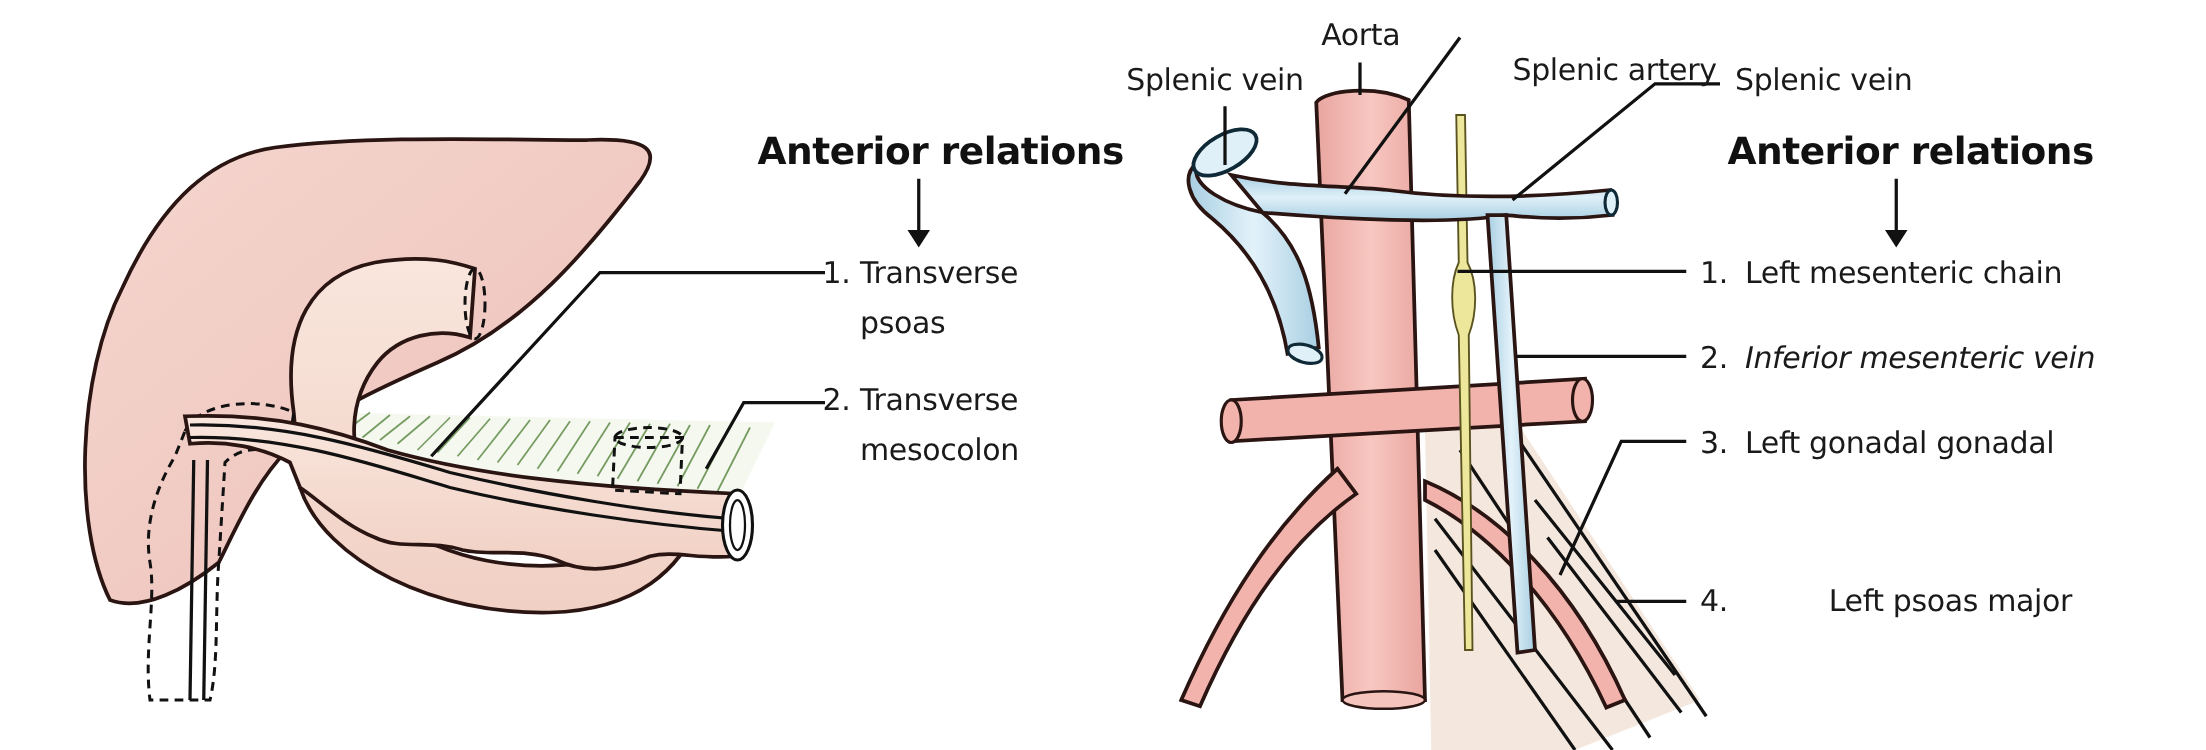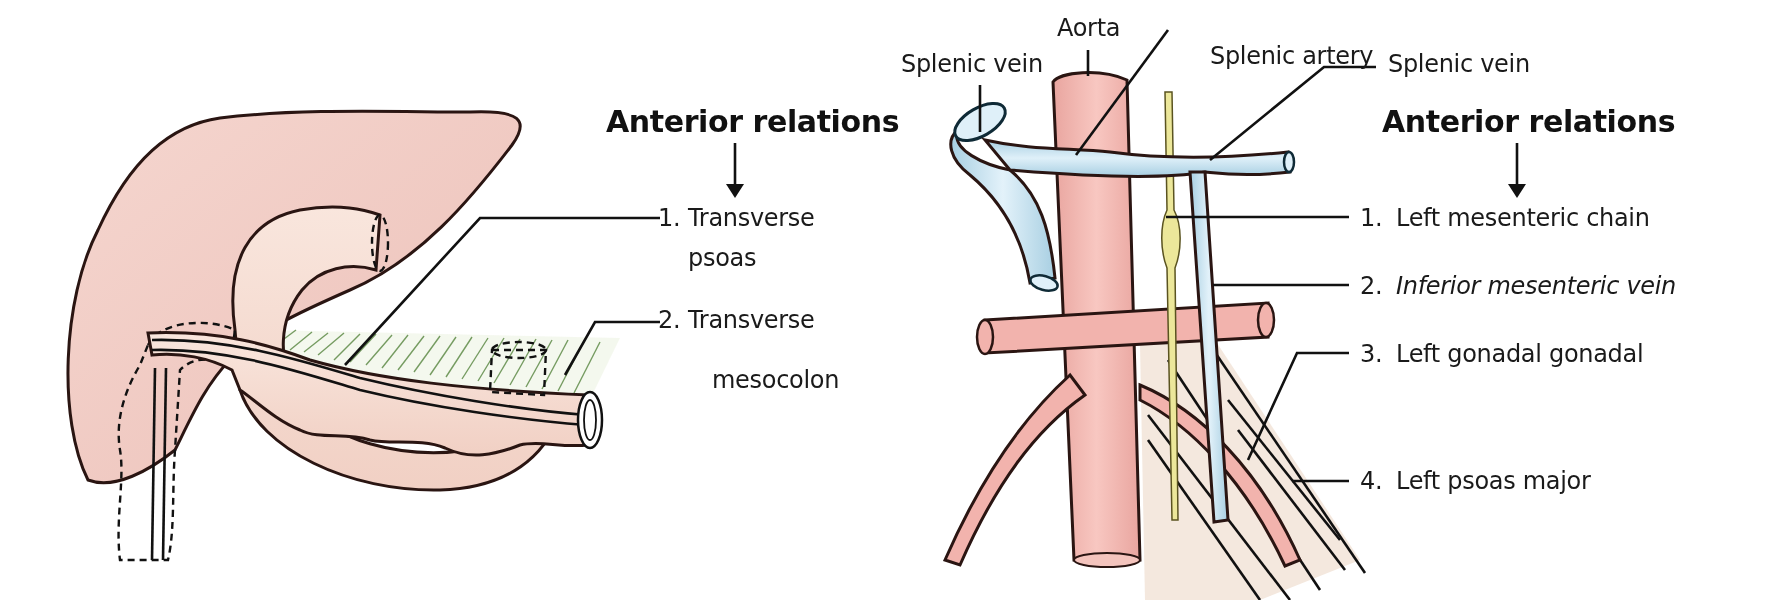--- a/index.html
+++ b/index.html
@@ -144,21 +144,21 @@
 <div class="hdr" style="left:606px; top:104px;">Anterior relations</div>
 
 <div>
   <div class="lbl" style="left:658px; top:198px;">1.</div>
   <div class="lbl" style="left:688px; top:198px;">Transverse</div>
   <div class="lbl" style="left:688px; top:238px;">psoas</div>
 </div>
 <div>
   <div class="lbl" style="left:658px; top:300px;">2.</div>
   <div class="lbl" style="left:688px; top:300px;">Transverse</div>
-  <div class="lbl" style="left:688px; top:360px;margin-left:24px;">mesocolon</div>
+  <div class="lbl" style="left:688px; top:340px;">mesocolon</div>
 </div>
 
 <div class="lbl" style="left:901px; top:44px;">Splenic vein</div>
 <div class="lbl" style="left:1057px; top:8px;">Aorta</div>
 <div class="lbl" style="left:1210px; top:8px;margin-top:28px;">Splenic artery</div>
 <div class="lbl" style="left:1388px; top:44px;text-align:right;">Splenic vein</div>
 
 <div class="hdr" style="left:1382px; top:104px;">Anterior relations</div>
 
 <div>
@@ -168,14 +168,14 @@
 <div>
   <div class="lbl" style="left:1360px; top:266px;">2.</div>
   <div class="lbl" style="left:1396px; top:266px;font-style:italic;">Inferior mesenteric vein</div>
 </div>
 <div>
   <div class="lbl" style="left:1360px; top:334px;">3.</div>
   <div class="lbl" style="left:1396px; top:334px;">Left gonadal gonadal</div>
 </div>
 <div>
   <div class="lbl" style="left:1360px; top:461px;">4.</div>
-  <div class="lbl" style="left:1396px; top:461px;">Left psoas major</div>
+  <div class="lbl" style="left:1463px; top:461px;">Left psoas major</div>
 </div>
 
 </body></html>

